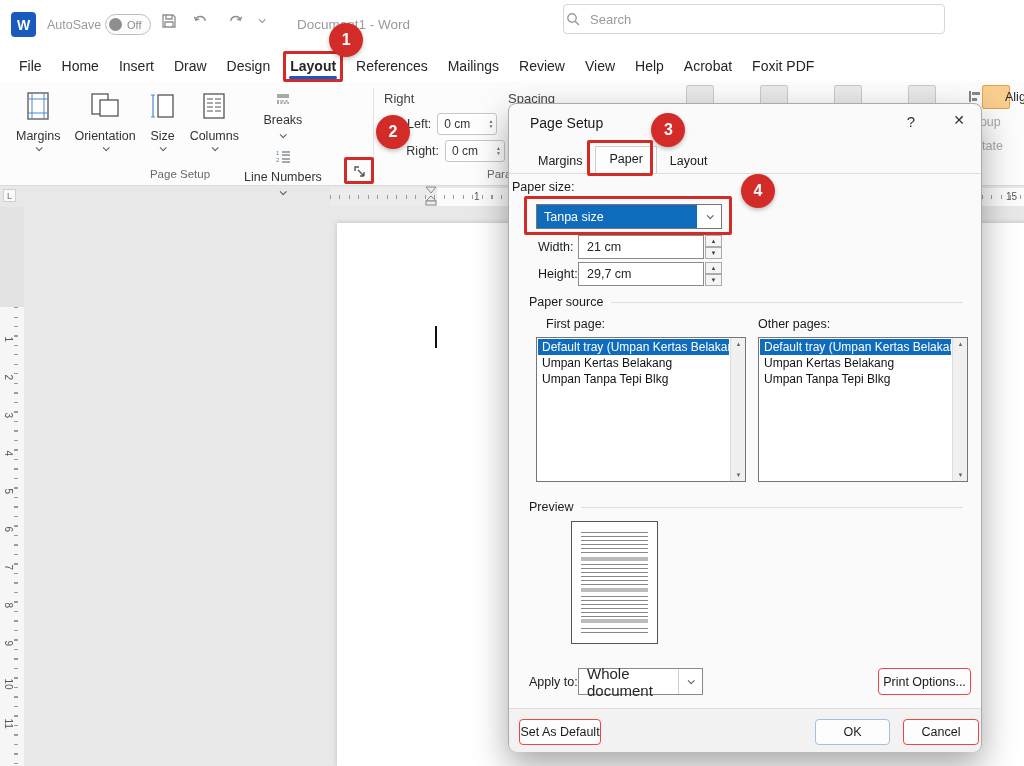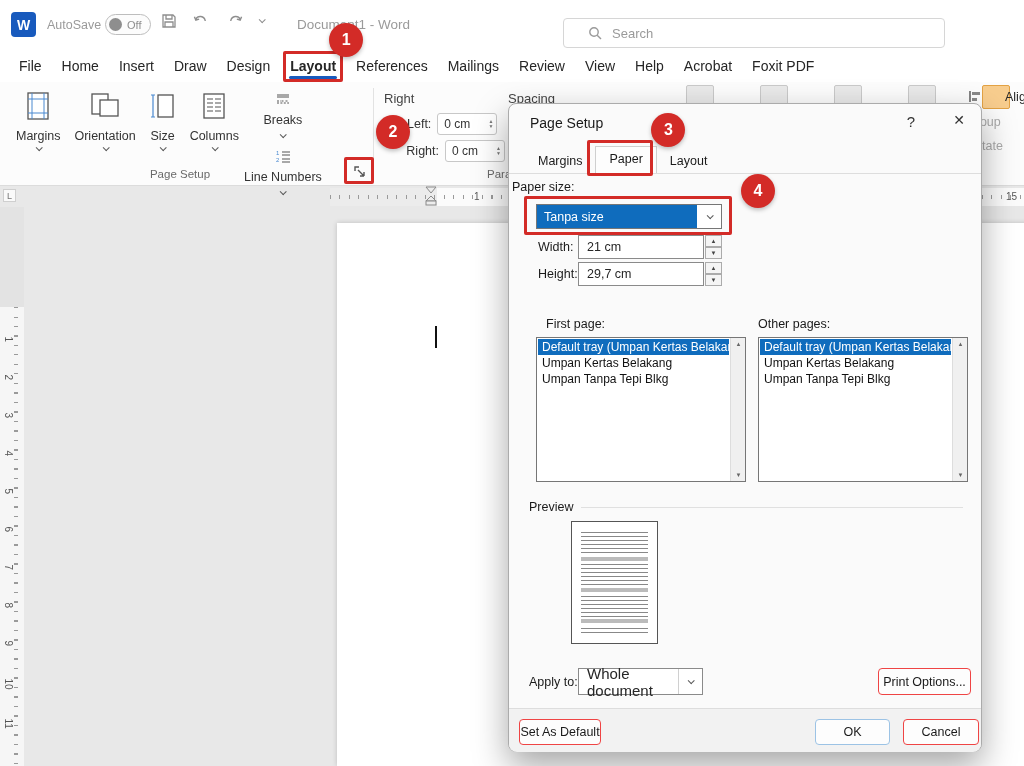--- a/index.html
+++ b/index.html
@@ -10,21 +10,21 @@
   
   .titlebar { position:absolute; left:0; top:0; width:1024px; height:50px; background:#FFFFFF; }
   .word-logo { position:absolute; left:11px; top:12px; width:25px; height:25px; background:#185ABD; border-radius:4px; color:#fff; font-weight:bold; font-size:14px; display:flex; align-items:center; justify-content:center; }
   .autosave-label { position:absolute; left:47px; top:18px; font-size:12.5px; color:#9A9A9A; }
   .autosave-toggle { position:absolute; left:105px; top:14px; width:46px; height:21px; border:1px solid #BDBDBD; border-radius:11px; background:#FCFCFC; display:flex; align-items:center; }
   .autosave-knob { width:13px; height:13px; border-radius:50%; background:#8E8E8E; margin-left:3px; }
   .autosave-off { font-size:11px; color:#8E8E8E; margin-left:5px; }
   .qat { position:absolute; left:160px; top:12px; display:flex; align-items:center; gap:16px; color:#8E8E8E; }
   .qat svg { display:block; }
   .doc-title { position:absolute; left:297px; top:17px; font-size:13.5px; color:#9A9A9A; }
-  .search-box { position:absolute; left:563px; top:18px; width:382px; height:30px; border:1px solid #D6D6D6; border-radius:4px; background:#FFFFFF; display:flex; align-items:center; padding-left:22px; gap:9px; }
+  .search-box { position:absolute; left:563px; top:4px; width:382px; height:30px; border:1px solid #D6D6D6; border-radius:4px; background:#FFFFFF; display:flex; align-items:center; gap:9px; }
   .search-box input { border:none; outline:none; font-size:13px; color:#9A9A9A; width:280px; background:transparent; font-family:"Liberation Sans",sans-serif; }
   .search-box input::placeholder { color:#9A9A9A; }
 
   
   .tabrow { position:absolute; left:0; top:50px; width:1024px; height:32px; background:#FFFFFF; display:flex; align-items:center; padding-left:18px; gap:18px; }
   .rtab { font-size:14px; color:#262626; position:relative; padding:4px 1px; cursor:default; white-space:nowrap; }
   .rtab.active { font-weight:bold; }
   .rtab.active .underline { position:absolute; left:0; right:0; bottom:-1px; height:3px; background:#185ABD; border-radius:2px; }
 
   
@@ -415,20 +415,24 @@
 
     <span class="dlg-label" style="left:29px; top:163px;">Height:</span>
     <div class="num-field" style="left:69px; top:158px;">
         <span>29,7 cm</span>
       </div>
     <div class="spinner" style="left:196px; top:158px;">
         <span>▲</span>
         <span>▼</span>
       </div>
 
+    <div class="group-rule" style="left:20px; top:191px; width:434px;">
+      <span>Paper source</span>
+      <span class="line"></span>
+    </div>
 
     <span class="dlg-label" style="left:37px; top:213px;">First page:</span>
     <span class="dlg-label" style="left:249px; top:213px;">Other pages:</span>
 
     <div class="listbox" style="left:27px; top:233px;">
       <div class="items">
         <div class="li sel">Default tray (Umpan Kertas Belakang)</div>
         <div class="li">Umpan Kertas Belakang</div>
         <div class="li">Umpan Tanpa Tepi Blkg</div>
       </div>

